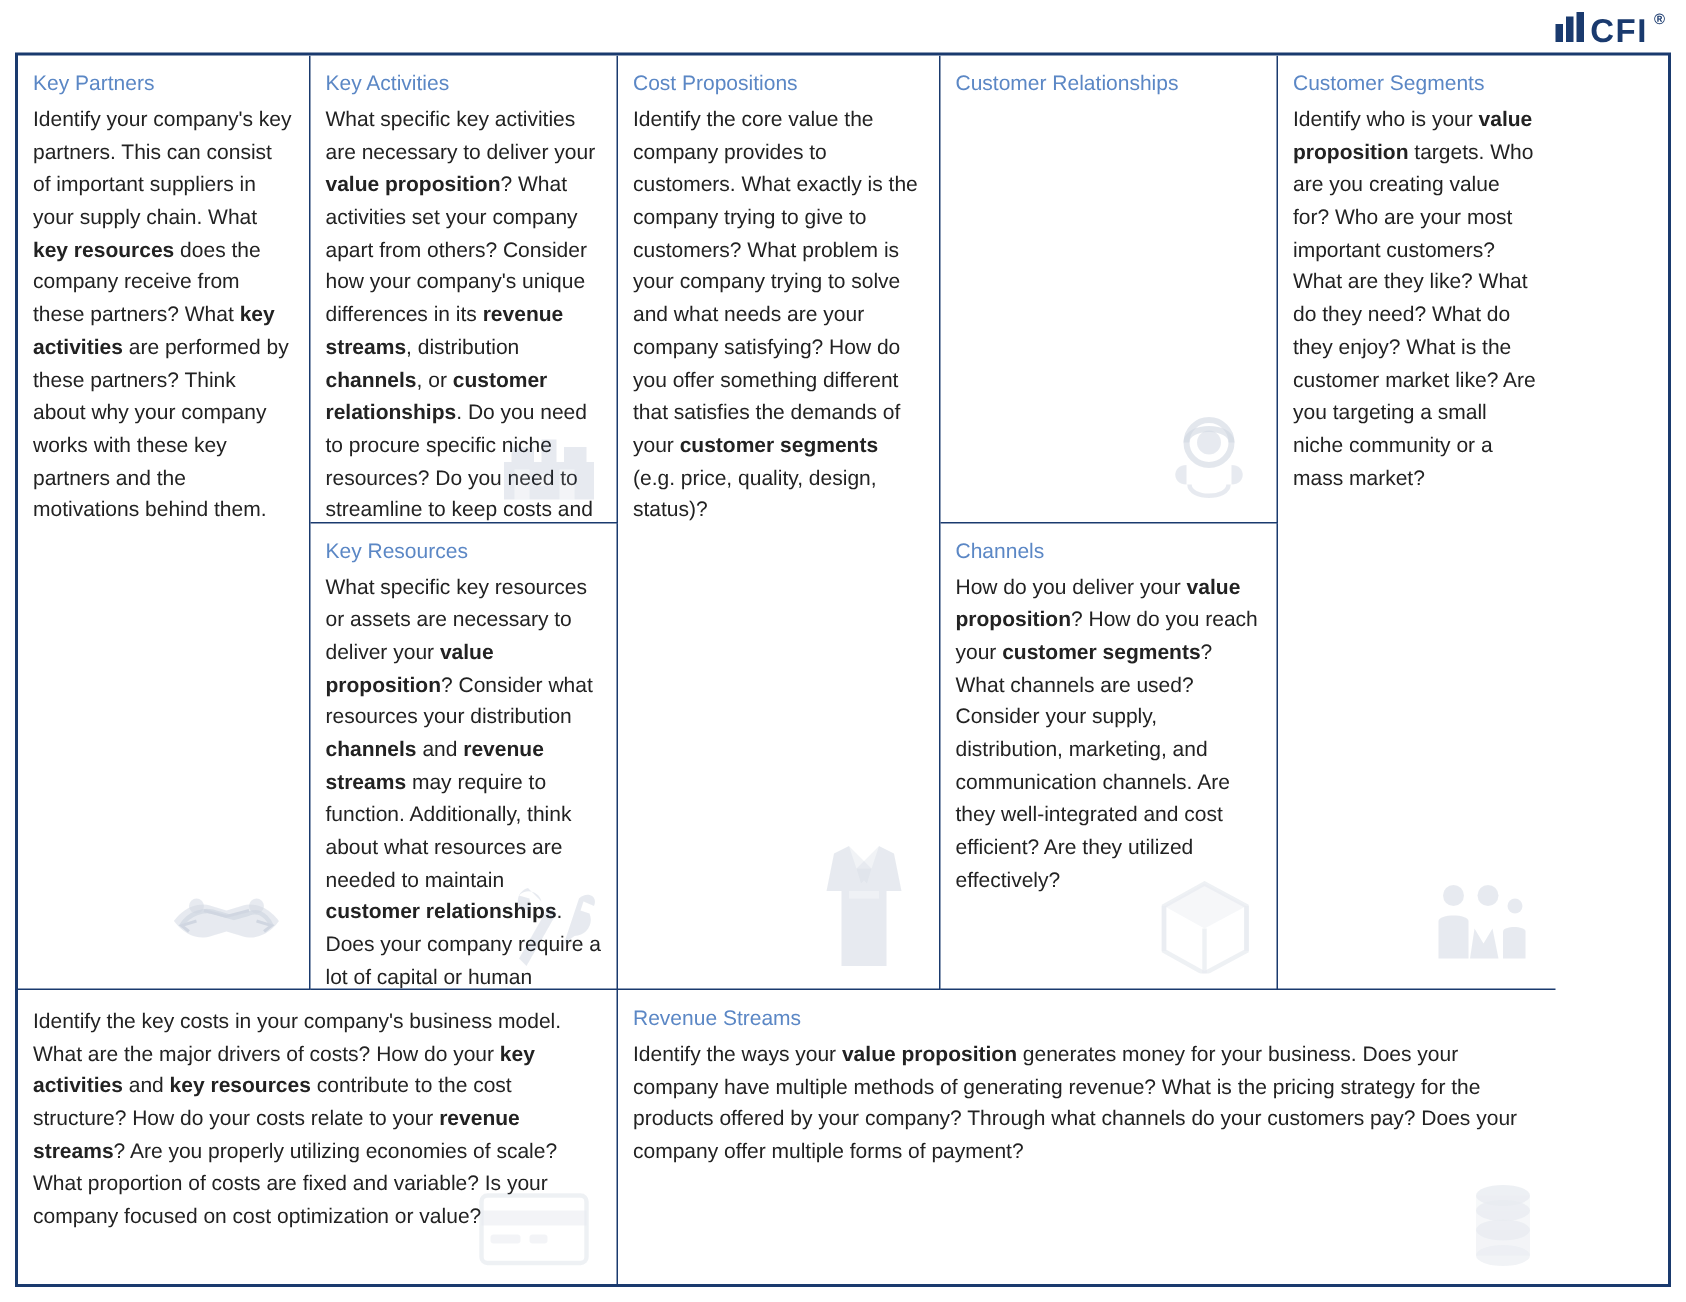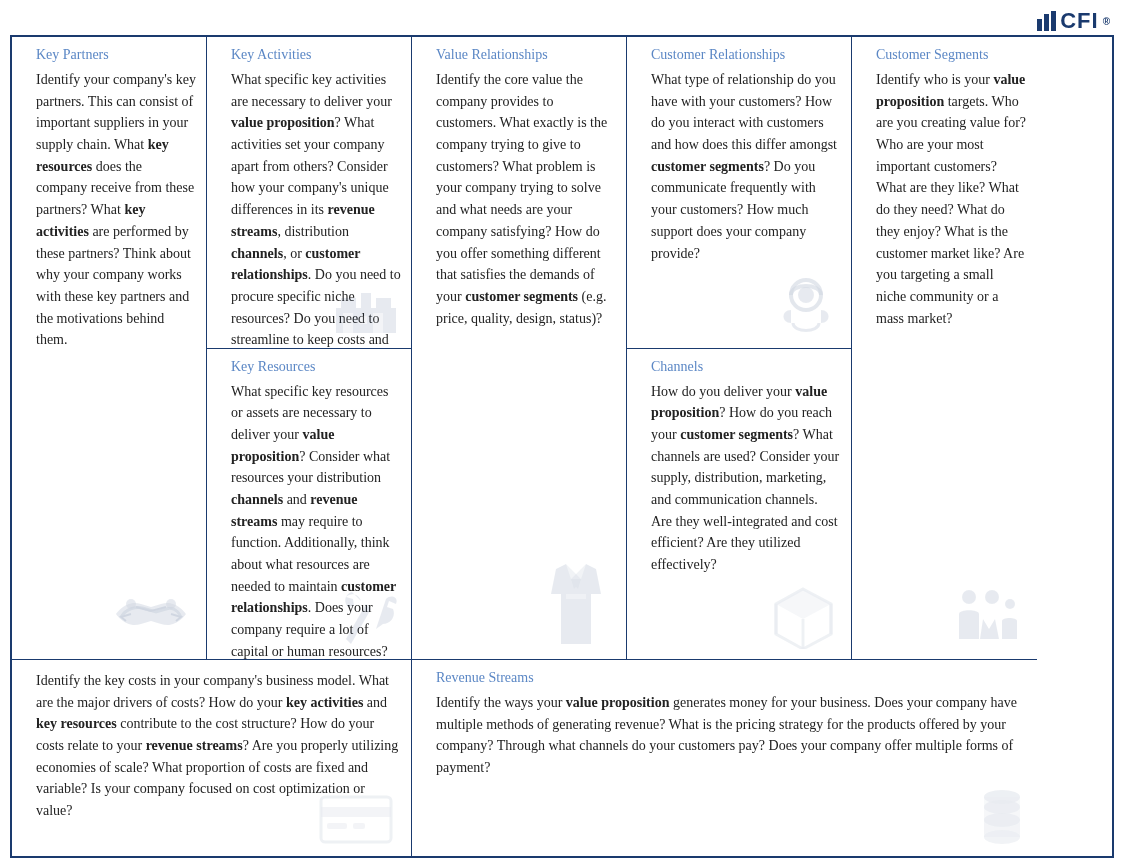--- a/index.html
+++ b/index.html
@@ -17,21 +17,21 @@
       height: 868px;
       background: #fff;
       position: relative;
       padding: 10px;
     }
     .logo {
       position: absolute;
       top: 8px;
       right: 14px;
       display: flex;
-      align-items: center;
+      align-items: flex-start;
       gap: 4px;
       color: #1a3a6e;
       font-size: 18px;
       font-weight: bold;
     }
     .logo-bars {
       display: flex;
       align-items: flex-end;
       gap: 2px;
       height: 20px;
@@ -113,24 +113,23 @@
       grid-column: 1 / 3;
       grid-row: 3;
       border-right: 1px solid #1a3a6e;
     }
     .g-revenue-streams {
       grid-column: 3 / 6;
       grid-row: 3;
     }
 
     .bmc-cell {
-      padding: 10px 10px 8px 24px;
+      padding: 10px 10px 8px 10px;
       position: relative;
       overflow: hidden;
-      font-family: Liberation Serif, serif;
     }
     .cell-heading {
       font-size: 14px;
       color: #5b87c5;
       margin-bottom: 6px;
       font-weight: normal;
     }
     .cell-text {
       font-size: 14px;
       color: #222;
@@ -205,39 +204,36 @@
             <rect x="30" y="10" width="10" height="15" fill="#1a3a6e" opacity="0.5"></rect>
             <rect x="45" y="15" width="15" height="10" fill="#1a3a6e" opacity="0.5"></rect>
             <rect x="12" y="30" width="10" height="20" fill="white" opacity="0.5"></rect>
             <rect x="28" y="33" width="8" height="8" fill="white" opacity="0.5"></rect>
             <rect x="42" y="30" width="10" height="20" fill="white" opacity="0.5"></rect>
           </svg>
         </div>
       </div>
 
       <div class="bmc-cell g-value-prop">
-        <div class="cell-heading">Value Relationships</div>
+        <div class="cell-heading">Cost Propositions</div>
         <div class="cell-text">
           Identify the core value the company provides to customers. What exactly is the company trying to give to customers? What problem is your company trying to solve and what needs are your company satisfying? How do you offer something different that satisfies the demands of your <b>customer segments</b> (e.g. price, quality, design, status)?
         </div>
         <div class="cell-icon">
           <svg width="80" height="90" viewBox="0 0 80 90" fill="#1a3a6e">
             <path d="M20 10 L30 5 L40 15 L50 5 L60 10 L65 35 L55 35 L55 85 L25 85 L25 35 L15 35 Z" fill="#1a3a6e" opacity="0.5"></path>
             <path d="M30 5 L35 20 L40 15 L45 20 L50 5" fill="white" opacity="0.4"></path>
             <path d="M35 20 L38 30 L40 28 L42 30 L45 20" fill="#1a3a6e" opacity="0.3"></path>
             <rect x="30" y="35" width="20" height="5" fill="white" opacity="0.3"></rect>
           </svg>
         </div>
       </div>
 
       <div class="bmc-cell g-cust-rel">
         <div class="cell-heading">Customer Relationships</div>
-        <div class="cell-text">
-          What type of relationship do you have with your customers? How do you interact with customers and how does this differ amongst <b>customer segments</b>? Do you communicate frequently with your customers? How much support does your company provide?
-        </div>
         <div class="cell-icon">
           <svg width="70" height="65" viewBox="0 0 70 65" fill="#1a3a6e">
             <circle cx="35" cy="22" r="15" fill="none" stroke="#1a3a6e" stroke-width="4" opacity="0.6"></circle>
             <circle cx="35" cy="22" r="8" fill="#1a3a6e" opacity="0.5"></circle>
             <path d="M20 37 C10 37 10 50 20 50 L20 37Z" fill="#1a3a6e" opacity="0.5"></path>
             <path d="M50 37 C60 37 60 50 50 50 L50 37Z" fill="#1a3a6e" opacity="0.5"></path>
             <path d="M20 22 C20 10 50 10 50 22" stroke="#1a3a6e" stroke-width="4" fill="none" opacity="0.6"></path>
             <path d="M22 50 C22 60 48 60 48 50" stroke="#1a3a6e" stroke-width="3" fill="none" opacity="0.5"></path>
           </svg>
         </div>

